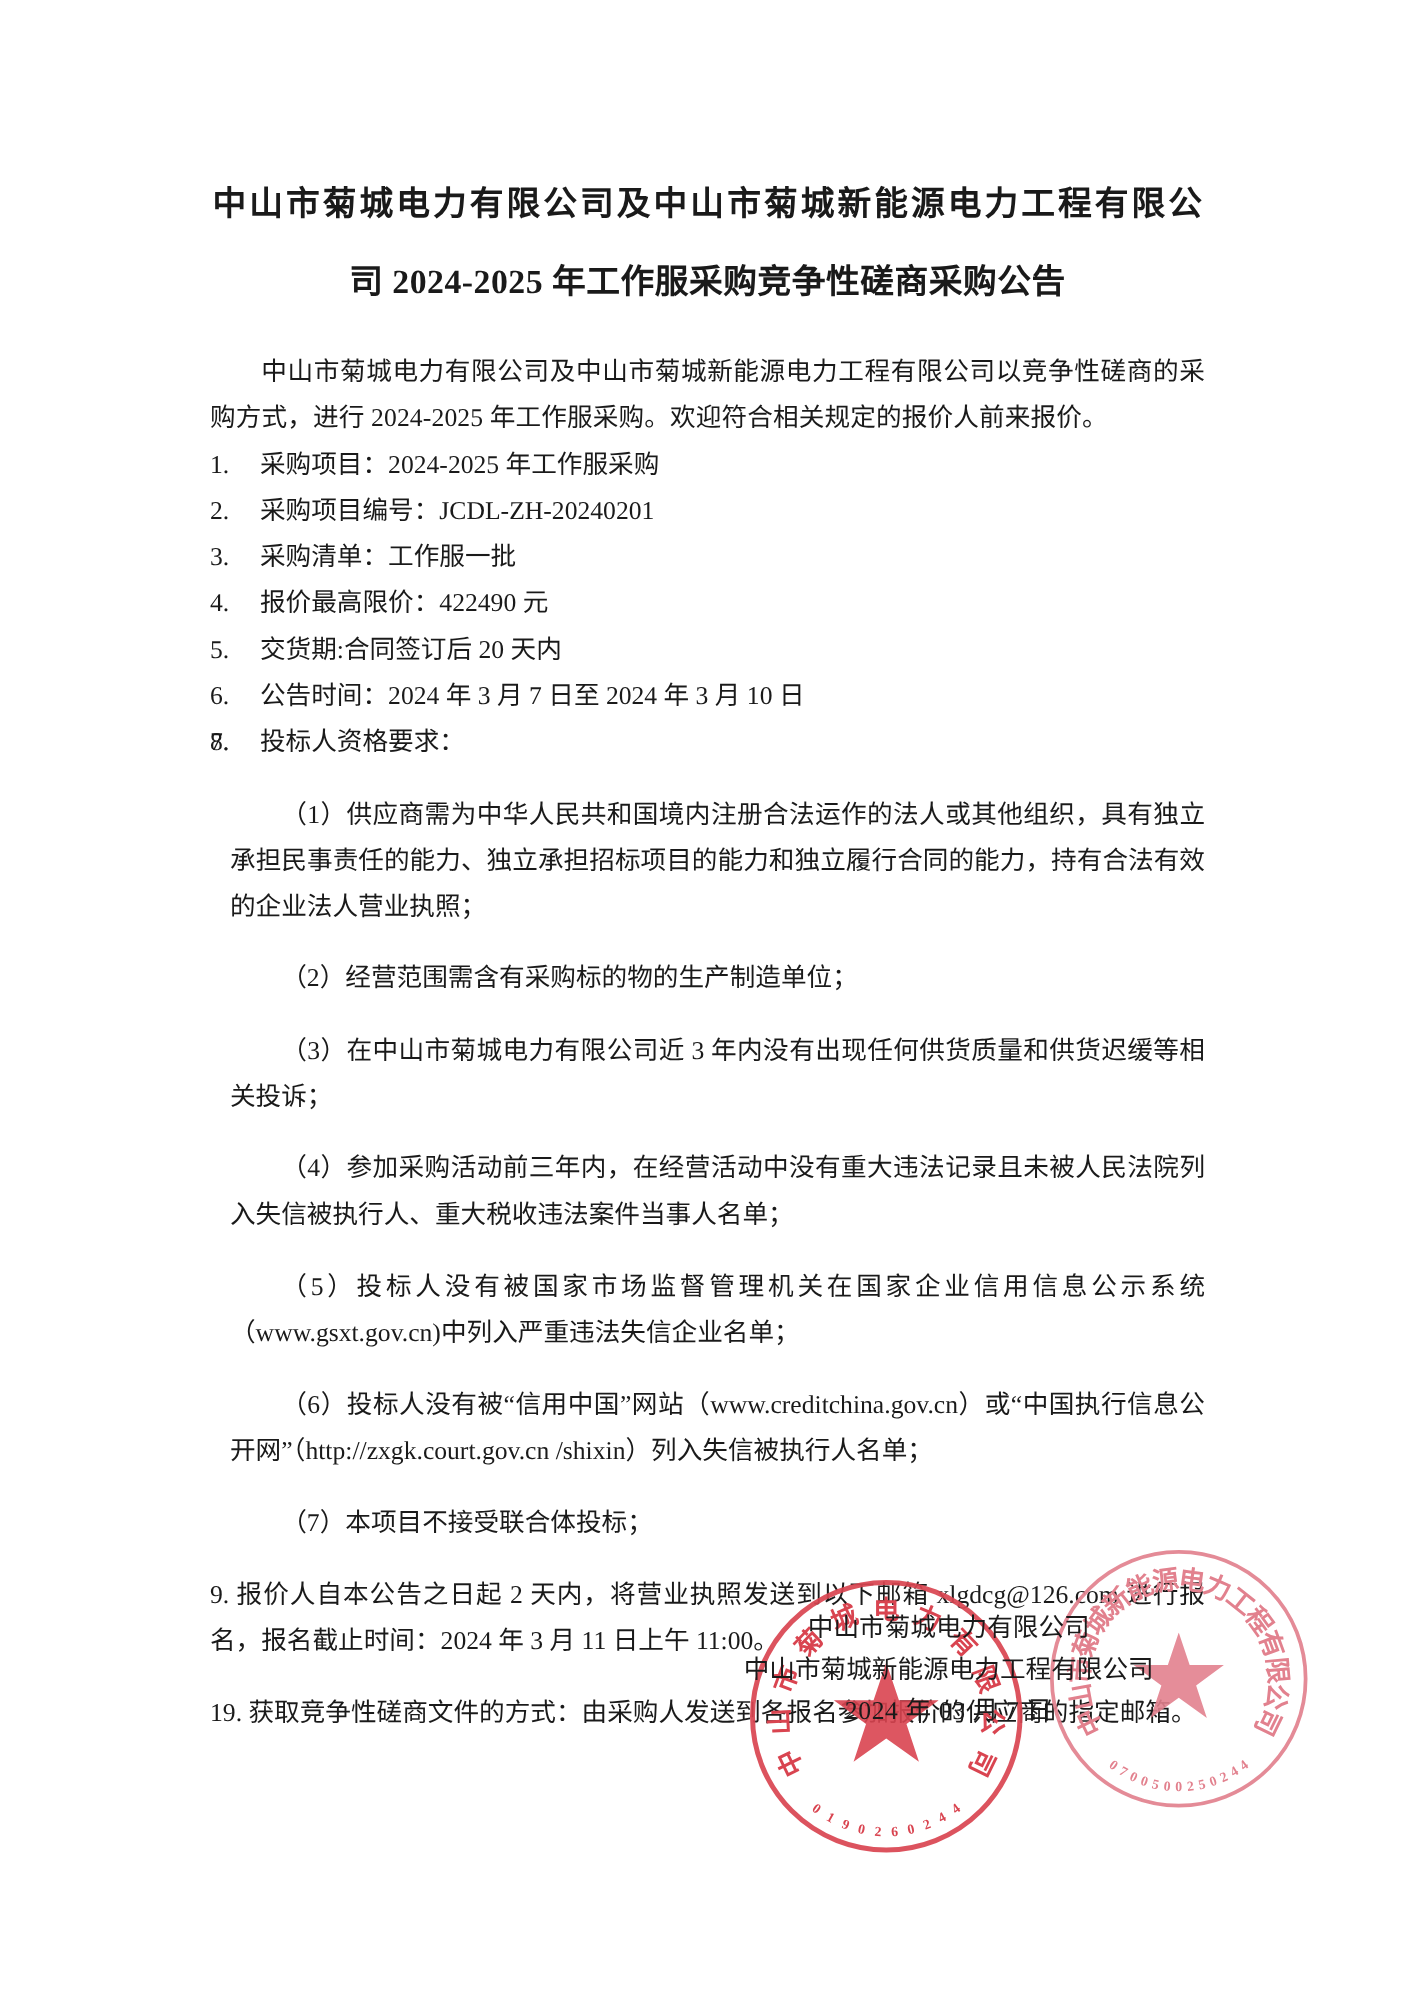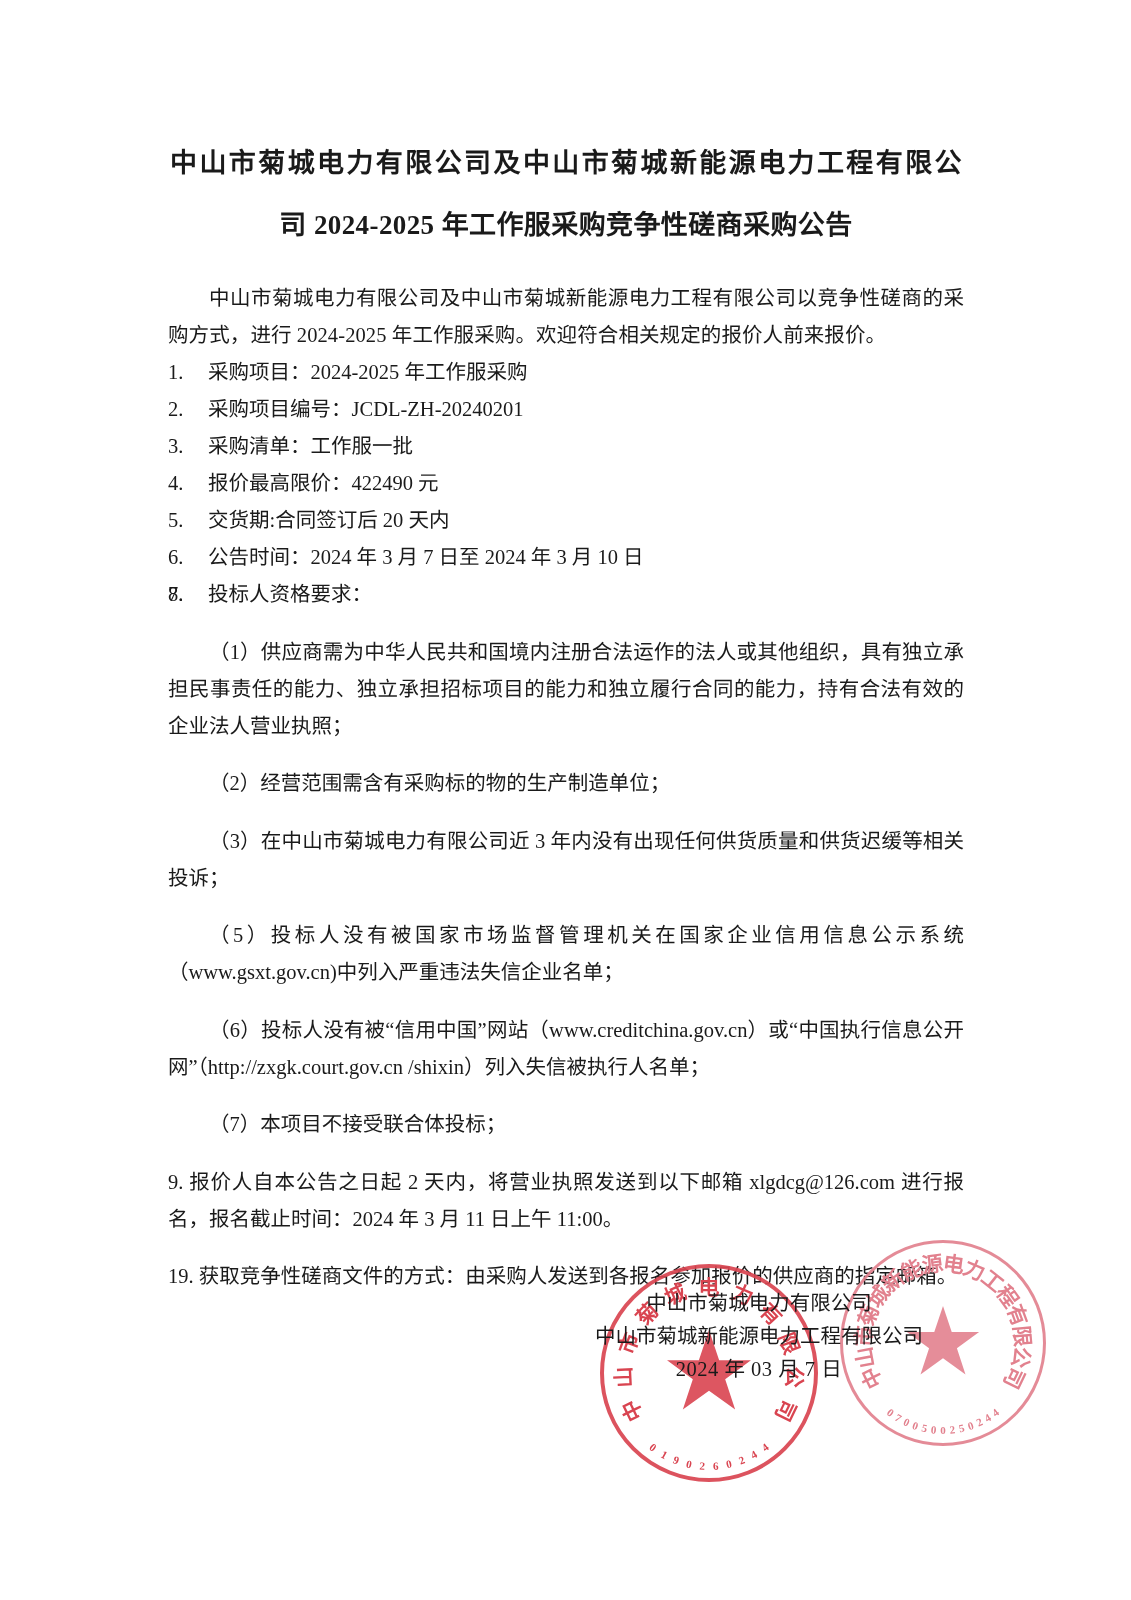--- a/index.html
+++ b/index.html
@@ -91,20 +91,21 @@
   }
 
   
   .subitem {
     font-size: 20.5px;
     line-height: 37px;
     text-indent: 2em;
     text-align: justify;
     text-justify: inter-character;
     padding-left: 0;
+    margin-left: 16px;
   }
 
   
   .sign-block {
     position: absolute;
     left: 427px;
     top: 1155px;
     font-size: 20.5px;
     line-height: 33px;
     text-align: center;
@@ -218,20 +219,21 @@
       <span class="num">7.</span>
     </div>
     <div class="item">
       <span class="num">8.</span>
       <span>投标人资格要求：</span>
     </div>
 
     <p class="subitem"><span>（1）</span><span>供应商需为中华人民共和国境内注册合法运作的法人或其他组织，具有独立承担民事责任的能力、独立承担招标项目的能力和独立履行合同的能力，持有合法有效的企业法人营业执照；</span></p>
     <p class="subitem"><span>（2）</span><span>经营范围需含有采购标的物的生产制造单位；</span></p>
     <p class="subitem"><span>（3）</span><span>在中山市菊城电力有限公司近 3 年内没有出现任何供货质量和供货迟缓等相关投诉；</span></p>
+    <p class="subitem"><span>（4）</span><span>参加采购活动前三年内，在经营活动中没有重大违法记录且未被人民法院列入失信被执行人、重大税收违法案件当事人名单；</span></p>
     <p class="subitem"><span>（5）</span><span>投标人没有被国家市场监督管理机关在国家企业信用信息公示系统（www.gsxt.gov.cn)中列入严重违法失信企业名单；</span></p>
     <p class="subitem"><span>（6）</span><span>投标人没有被“信用中国”网站（www.creditchina.gov.cn）或“中国执行信息公开网”（http://zxgk.court.gov.cn /shixin）列入失信被执行人名单；</span></p>
     <p class="subitem"><span>（7）</span><span>本项目不接受联合体投标；</span></p>
 
     <p class="item flat"><span class="num">9.</span>&nbsp;<span>报价人自本公告之日起 2 天内，将营业执照发送到以下邮箱 xlgdcg@126.com 进行报名，报名截止时间：2024 年 3 月 11 日上午 11:00。</span></p>
     <p class="item flat"><span class="num">19.</span>&nbsp;<span>获取竞争性磋商文件的方式：由采购人发送到各报名参加报价的供应商的指定邮箱。</span></p>
 
     <div class="sign-block">
       <span class="sline">中山市菊城电力有限公司</span>
       <span class="sline">中山市菊城新能源电力工程有限公司</span>

